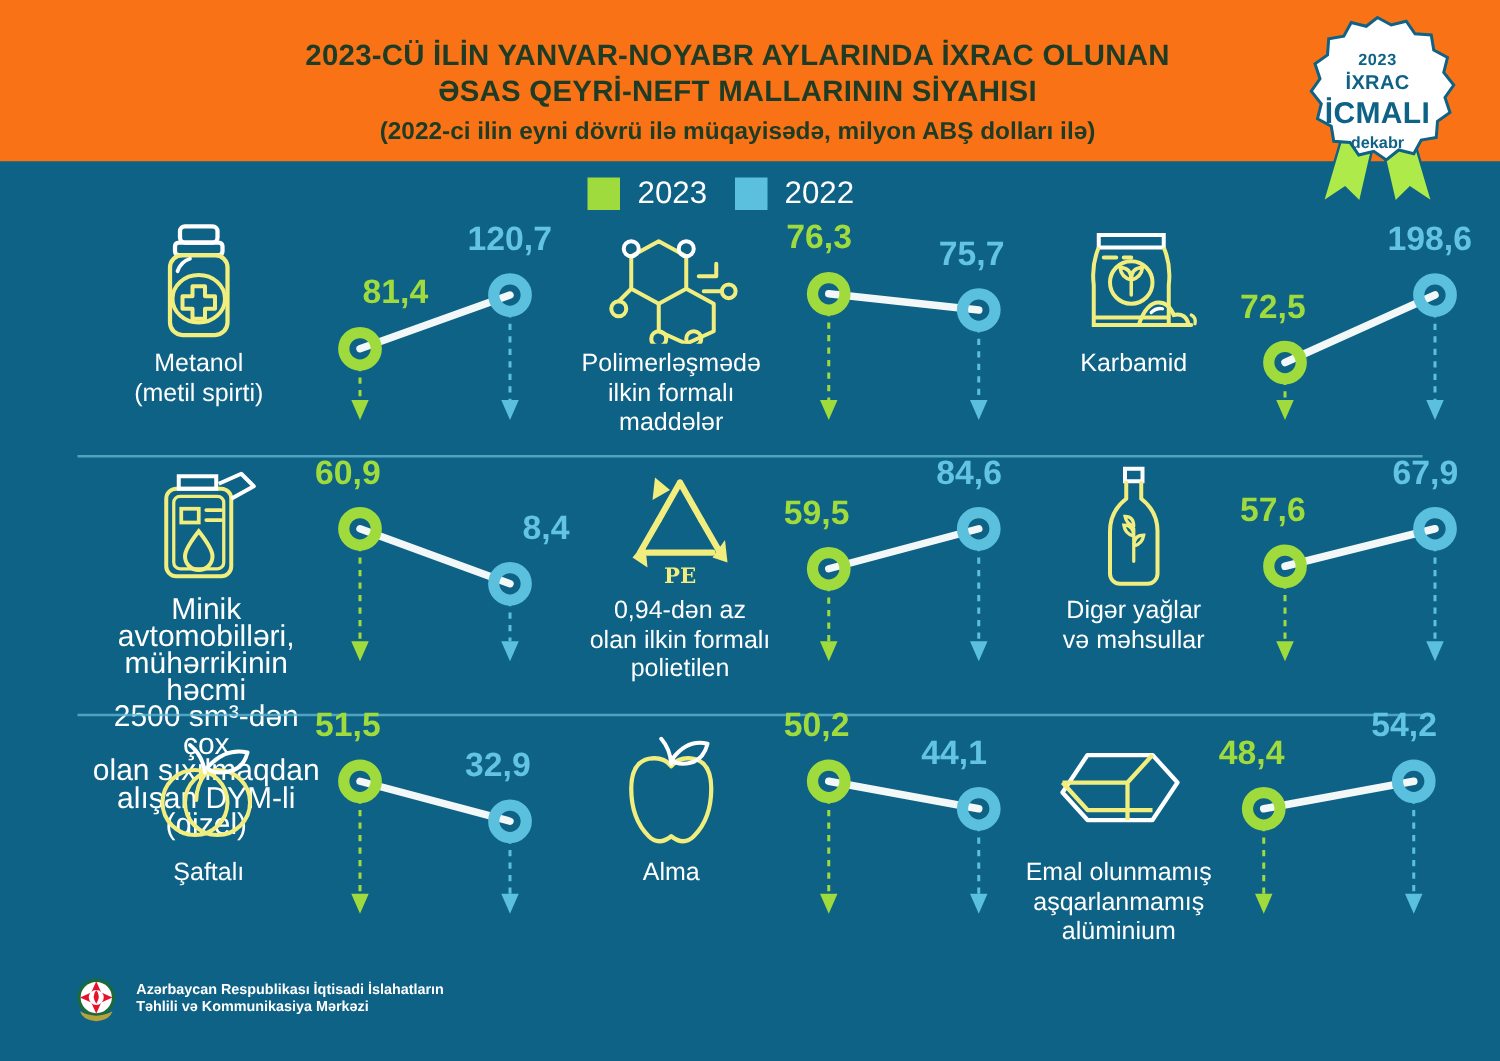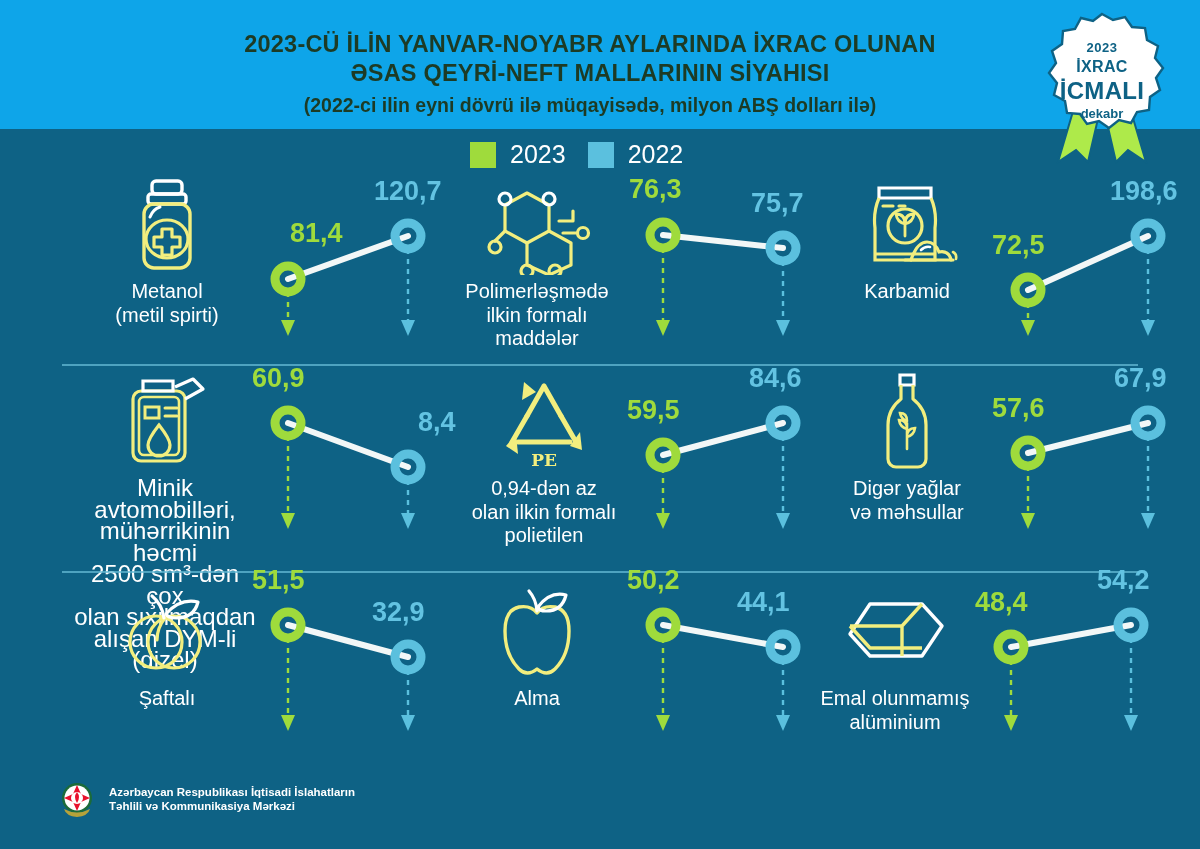--- a/index.html
+++ b/index.html
@@ -7,21 +7,21 @@
   body {
     background:#0e6285;
     font-family:"Liberation Sans", sans-serif;
     overflow:hidden;
     position:relative;
   }
 
   
   .header {
     position:absolute; left:0; top:0; width:1200px; height:129px;
-    background:#0ea5e9;
+    background:#f97316;
   }
   .header-title {
     position:absolute; left:150px; top:30px; width:880px;
     text-align:center; color:#123f2a;
   }
   .title-line {
     font-size:23.5px; font-weight:bold; letter-spacing:.2px; line-height:29px;
     color:#1d3b25;
   }
   .title-sub {
@@ -123,21 +123,21 @@
     <span class="legend-sw blue"></span>
     <span class="legend-label">2022</span>
   </div>
 </div>
 
 <div class="rows">
 
   <div class="row">
 
     <div class="cell" style="left:62px;width:370px;">
-      <div class="cell-icon" style="left:10px;">
+      <div class="cell-icon" style="left:2px;">
         <div class="icon-box">
           <svg width="74" height="96" viewBox="0 0 74 96">
             <rect x="22" y="4" width="30" height="13" rx="4" fill="none" stroke="#ffffff" stroke-width="3.4"></rect>
             <rect x="18" y="17" width="38" height="10" rx="3" fill="none" stroke="#ffffff" stroke-width="3.4"></rect>
             <rect x="14" y="27" width="46" height="64" rx="10" fill="none" stroke="#f2ee7e" stroke-width="3.4"></rect>
             <path d="M20,40 q3,-8 10,-10" fill="none" stroke="#ffffff" stroke-width="3" stroke-linecap="round"></path>
             <ellipse cx="37" cy="62" rx="21" ry="19" fill="none" stroke="#f2ee7e" stroke-width="3.2"></ellipse>
             <path d="M32,52 h10 v8 h8 v10 h-8 v8 h-10 v-8 h-8 v-10 h8 Z" fill="none" stroke="#f2ee7e" stroke-width="3.2" stroke-linejoin="round"></path>
           </svg>
         </div>
@@ -421,20 +421,21 @@
       <div class="cell-icon" style="left:0px;">
         <div class="icon-box">
           <svg width="110" height="84" viewBox="0 0 110 84">
             <path d="M30,14 h52 l20,22 l-20,30 h-52 l-20,-22 Z" fill="none" stroke="#ffffff" stroke-width="3.4" stroke-linejoin="round"></path>
             <path d="M10,36 h52 l20,-22 M62,36 l0,30" fill="none" stroke="#f2ee7e" stroke-width="3.4" stroke-linejoin="round"></path>
             <path d="M10,36 l20,22 h52" fill="none" stroke="#f2ee7e" stroke-width="3.4" stroke-linejoin="round"></path>
           </svg>
         </div>
         <div class="cell-label">
           <div>Emal olunmamış</div>
+          <div>aşqarlanmamış</div>
           <div>alüminium</div>
         </div>
       </div>
 
       <div class="pair" style="left:175px;">
         <svg width="200" height="190">
           <line x1="36" y1="72" x2="156" y2="50" stroke="#f2f7f7" stroke-width="6" stroke-linecap="round"></line>
           <line x1="36" y1="85" x2="36" y2="140" stroke="#9fdb3c" stroke-width="2.4" stroke-dasharray="5,5"></line>
           <line x1="156" y1="63" x2="156" y2="140" stroke="#5bc0de" stroke-width="2.4" stroke-dasharray="5,5"></line>
           <polygon points="36,156 29,140 43,140" fill="#9fdb3c"></polygon>

